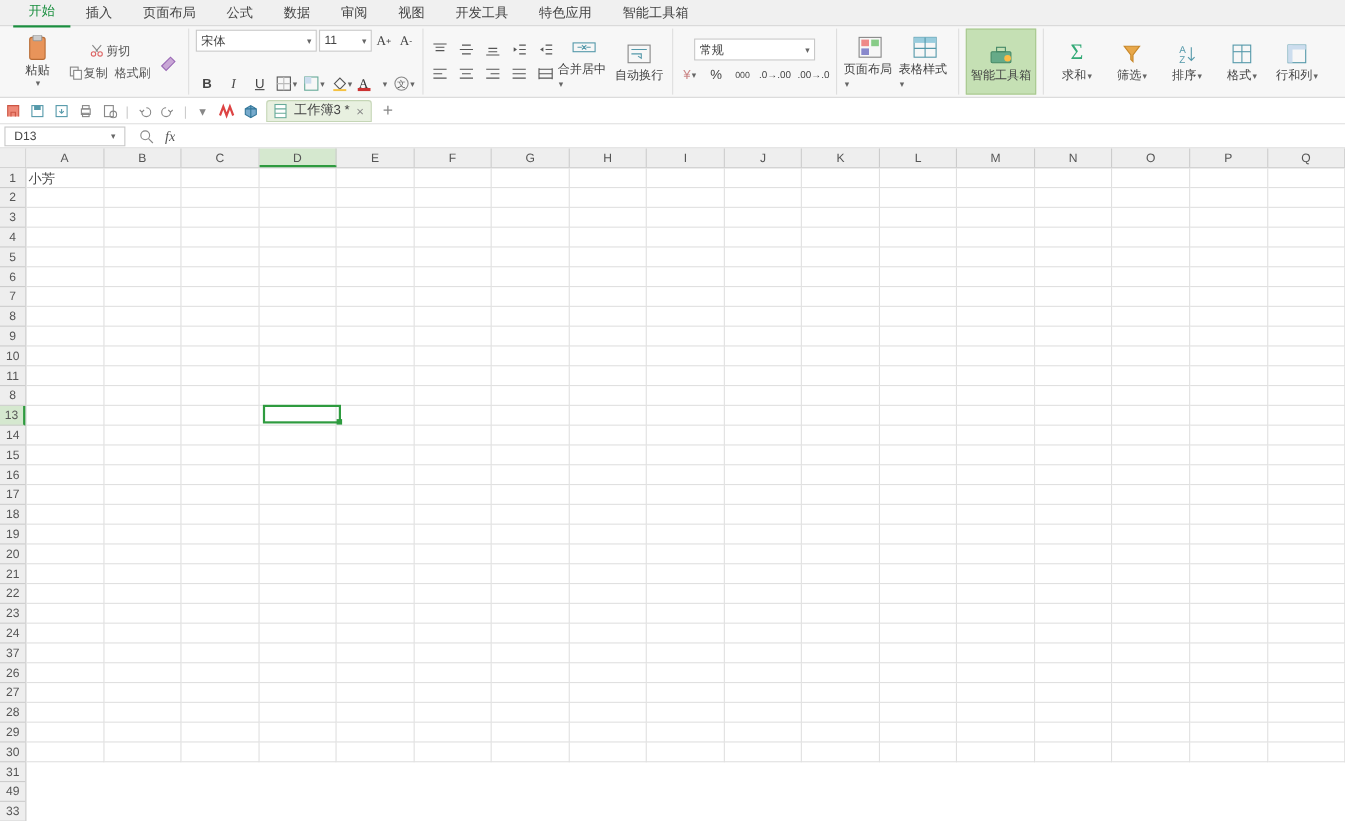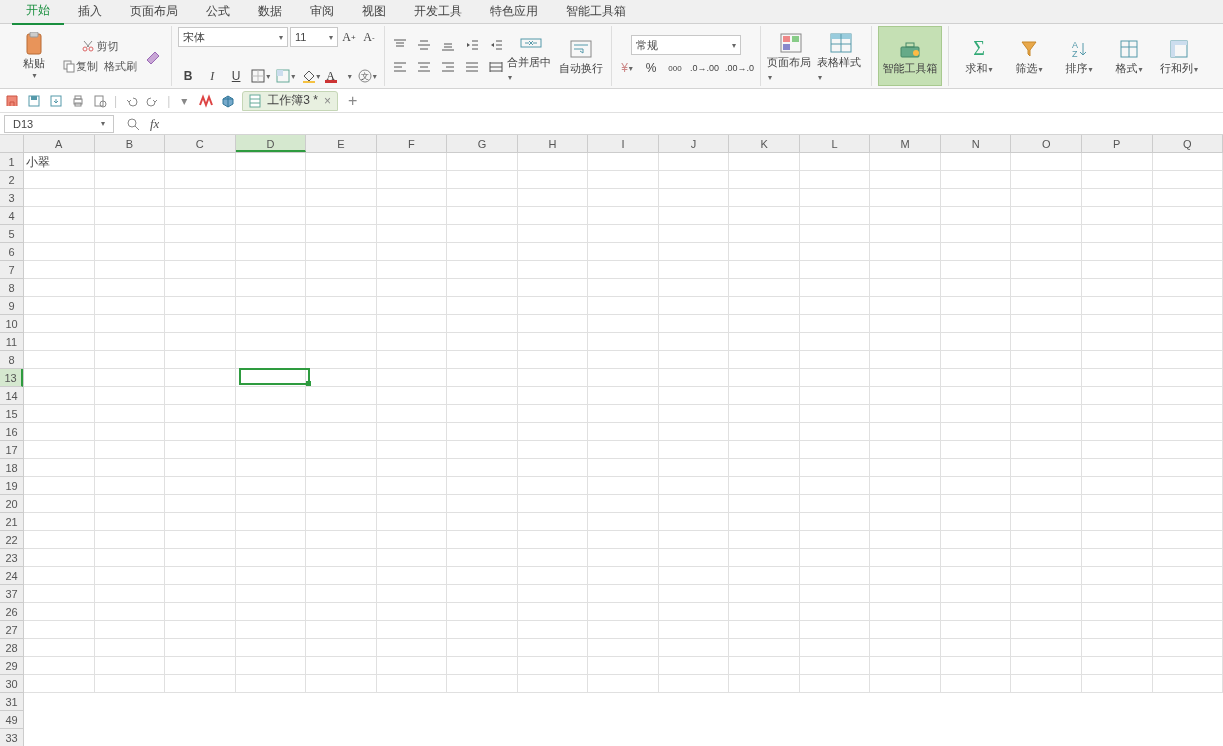--- a/index.html
+++ b/index.html
@@ -523,21 +523,21 @@
       <div class="row-h">27</div>
       <div class="row-h">28</div>
       <div class="row-h">29</div>
       <div class="row-h">30</div>
       <div class="row-h">31</div>
       <div class="row-h">49</div>
       <div class="row-h">33</div>
     </div>
   <div class="cells" id="cells">
       <div class="cell-row">
-        <div class="cell" style="width: 72px;">小翠</div>
+        <div class="cell" style="width: 72px;">小芳</div>
         <div class="cell" style="width: 72px;"></div>
         <div class="cell" style="width: 72px;"></div>
         <div class="cell" style="width: 72px;"></div>
         <div class="cell" style="width: 72px;"></div>
         <div class="cell" style="width: 72px;"></div>
         <div class="cell" style="width: 72px;"></div>
         <div class="cell" style="width: 72px;"></div>
         <div class="cell" style="width: 72px;"></div>
         <div class="cell" style="width: 72px;"></div>
         <div class="cell" style="width: 72px;"></div>

